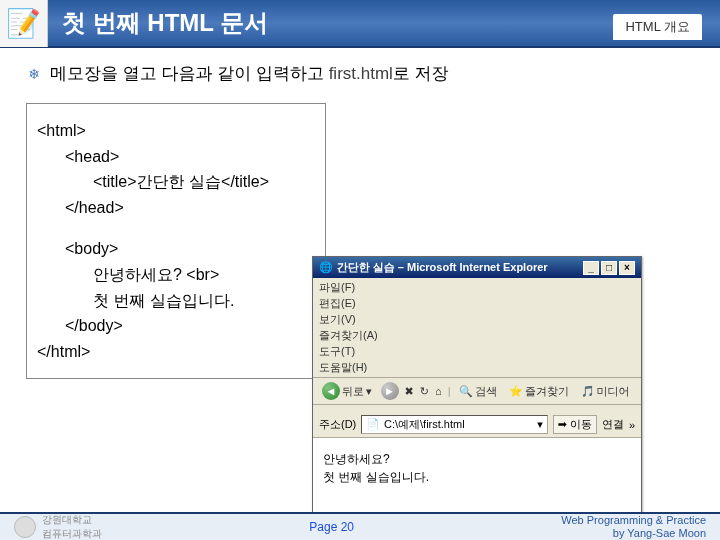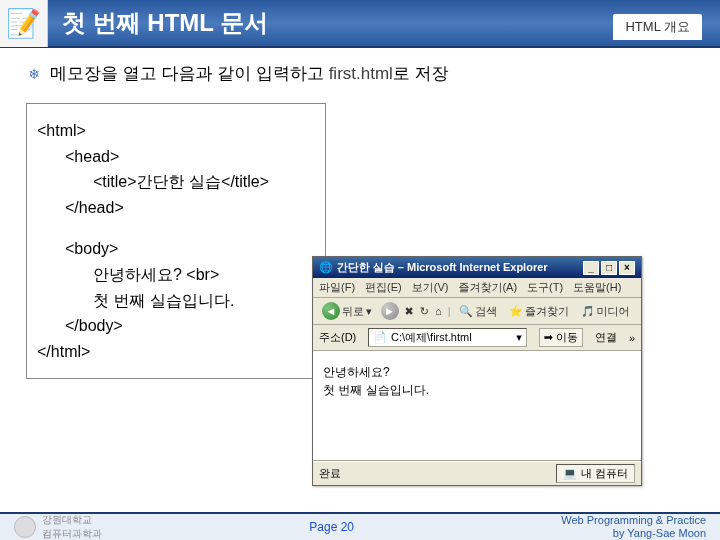--- a/index.html
+++ b/index.html
@@ -106,22 +106,23 @@
     display: inline-flex;
     align-items: center;
     justify-content: center;
     line-height: 1;
   }
   .ie-menubar {
     background: #ece9d8;
     padding: 2px 6px;
     border-bottom: 1px solid #aca899;
     display: flex;
-    gap: 10px;
+    gap: 1px;
     color: #333;
+    flex-direction: column;
   }
   .ie-toolbar {
     background: #ece9d8;
     padding: 3px 6px;
     border-bottom: 1px solid #aca899;
     display: flex;
     align-items: center;
     gap: 6px;
     color: #333;
   }
@@ -141,21 +142,22 @@
     color: #fff;
     font-size: 11px;
   }
   .round-btn.gray { background: radial-gradient(circle at 30% 30%, #ccc, #888); }
   .ie-addressbar {
     background: #ece9d8;
     padding: 3px 6px;
     border-bottom: 1px solid #aca899;
     display: flex;
     align-items: center;
-    gap: 12px;
+    gap: 5px;
+    margin-top: 7px;
   }
   .ie-addr-input {
     flex: 1;
     background: #fff;
     border: 1px inset #aca899;
     padding: 1px 4px;
     display: flex;
     align-items: center;
     gap: 4px;
     font-size: 11px;

